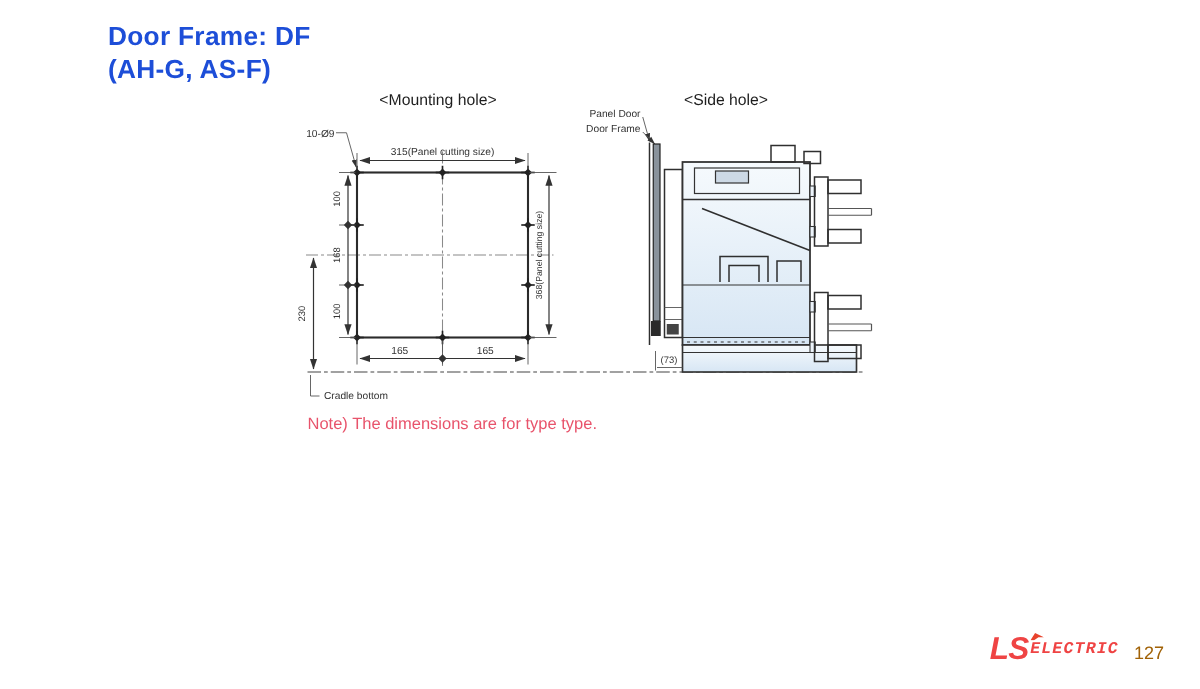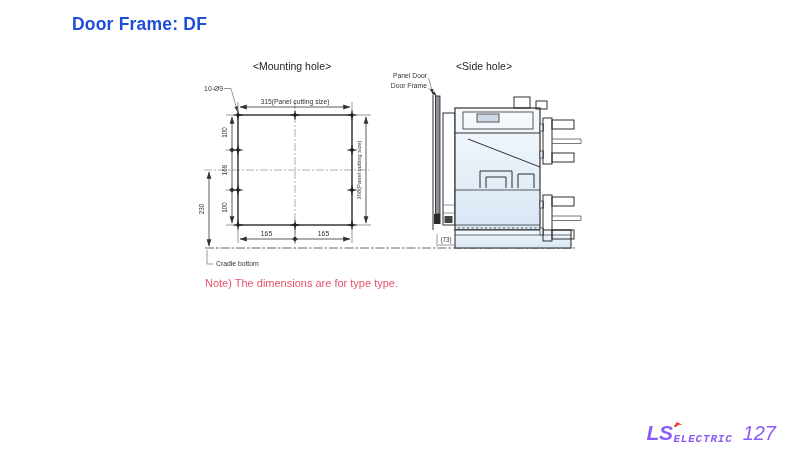--- a/index.html
+++ b/index.html
@@ -14,34 +14,34 @@
     margin-left:36px;
   }
   .note-text{
     position:absolute;left:205px;top:277px;
     color:#e8536b;font-size:11px;
   }
   .footer{
     position:absolute;right:24px;bottom:14px;
     display:flex;align-items:baseline;gap:10px;
   }
-  .brand{display:flex;align-items:flex-end;position:relative;color:#8b5cf6;}
+  .brand{display:flex;align-items:center;position:relative;color:#ef4444;}
   .brand-ls{
     font-size:21px;font-weight:800;font-style:italic;letter-spacing:-.5px;
   }
   .brand-accent{
     position:absolute;left:27px;top:1px;width:9px;height:5px;background:#e8432d;
     clip-path:polygon(0 100%,35% 0,100% 55%,60% 55%,25% 100%);
   }
   .brand-electric{
     font-size:11px;font-weight:700;font-style:italic;letter-spacing:.8px;
     margin-left:1px;
     font-family:Liberation Mono, monospace;
   }
-  .page-number{font-size:20px;color:#8b5cf6;font-style:italic;}
+  .page-number{font-size:12px;color:#a16207;}
   svg{position:absolute;left:0;top:0;}
   .ln{stroke:#2f2f2f;stroke-width:1;fill:none;}
   .ln-bold{stroke:#2b2b2b;stroke-width:1.4;fill:none;}
   .dimln{stroke:#333;stroke-width:.8;fill:none;}
   .extln{stroke:#555;stroke-width:.6;fill:none;}
   .cl{stroke:#8a8a8a;stroke-width:.7;fill:none;stroke-dasharray:8 2 2 2;}
   .t-title{font-size:10.5px;fill:#1e1e1e;}
   .t-dim{font-size:6.3px;fill:#333;}
   .t-dim-lg{font-size:6.8px;fill:#333;}
   .t-rot{font-size:5.8px;fill:#333;}
@@ -212,20 +212,21 @@
     <g>
       <line class="extln" x1="437" y1="234" x2="437" y2="247"></line>
       <text class="t-dim" x="446" y="242" text-anchor="middle">(73)</text>
       <line class="extln" x1="438" y1="245" x2="455" y2="245"></line>
     </g>
   </g>
 </svg>
 
 <div class="page-title">
   <div>Door Frame: DF</div>
+  <div>(AH-G, AS-F)</div>
 </div>
 
 <div class="note-text">Note) The dimensions are for type type.</div>
 
 <div class="footer">
   <div class="brand">
     <span class="brand-ls">LS</span>
     <span class="brand-accent"></span>
     <span class="brand-electric">ELECTRIC</span>
   </div>

